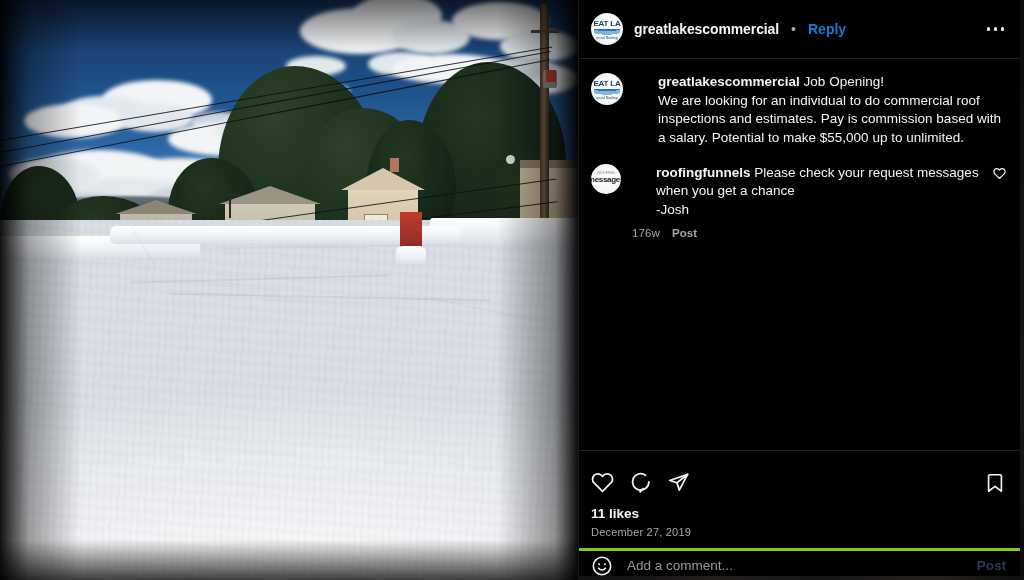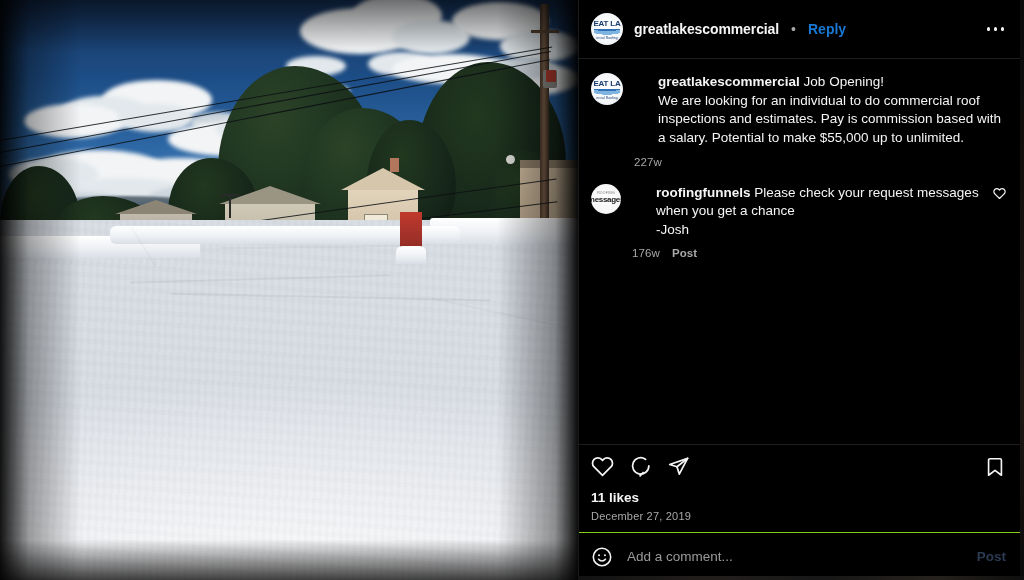--- a/index.html
+++ b/index.html
@@ -124,30 +124,30 @@
   .entry-body { flex:1 1 auto; min-width:0; }
   .entry-text {
     font-size:13.5px; line-height:1.38; color:#f5f5f5; word-wrap:break-word; white-space:pre-wrap;margin-left:24px;
   }
   .uname { font-weight:700; color:#f5f5f5; }
   .meta-row { display:flex; align-items:center; gap:12px; margin-top:8px; }
   .meta { font-size:11.5px; color:#a8a8a8; letter-spacing:.1px; }
   .meta.link { font-weight:600; cursor:pointer; }
   .cmt-like { flex:0 0 auto; padding-top:3px; cursor:pointer; }
 
-  .actions-wrap { flex:0 0 auto; border-top:1px solid #1e1e1e; padding:10px 14px 10px 12px; }
+  .actions-wrap { flex:0 0 auto; border-top:1px solid #1e1e1e; padding:20px 14px 10px 12px; }
   .action-row { display:flex; align-items:center; gap:15px; }
   .act { cursor:pointer; display:flex; }
   .act.right { margin-left:auto; }
   .likes { font-size:13.5px; font-weight:700; color:#f5f5f5; margin-top:12px; }
   .date { font-size:11px; color:#a8a8a8; margin-top:5px; letter-spacing:.2px; }
 
   .addcmt {
-    flex:0 0 auto; border-top:1px solid #84cc16; display:flex; align-items:center;
-    gap:14px; padding:11px 14px 11px 12px; height:48px;
+    flex:0 0 auto; border-top:3px solid #84cc16; display:flex; align-items:center;
+    gap:14px; padding:11px 14px 11px 12px; height:32px;
   }
   .cmt-input {
     flex:1 1 auto; background:transparent; border:0; outline:none;
     font-family:"Liberation Sans", sans-serif; font-size:13.5px; color:#f5f5f5;
   }
   .cmt-input::placeholder { color:#9a9a9a; }
   .post-btn { font-size:13.5px; font-weight:600; color:#2c3a52; cursor:pointer; background:none; border:0; font-family:"Liberation Sans", sans-serif; }
 
   .bottom-peek {
     position:absolute; left:578px; bottom:0; width:446px; height:4px;
@@ -277,23 +277,20 @@
 
       <div class="entry">
         <div class="avatar">
           <div class="logo-top">EAT LA</div>
           <div class="logo-wave"></div>
           <div class="logo-sub">ercial Roofing</div>
         </div>
         <div class="entry-body">
           <div class="entry-text"><span class="uname">greatlakescommercial</span> <span>Job Opening!
 We are looking for an individual to do commercial roof inspections and estimates. Pay is commission based with a salary. Potential to make $55,000 up to unlimited.</span></div>
-          <div class="meta-row">
-            <span class="meta">227w</span>
-          </div>
         </div>
       </div>
 
       <div class="entry">
         <div class="avatar small funnels">
           <div class="f-top">ROOFING</div>
           <div class="f-main">messages</div>
         </div>
         <div class="entry-body">
           <div class="entry-text"><span class="uname">roofingfunnels</span> <span>Please check your request messages when you get a chance

